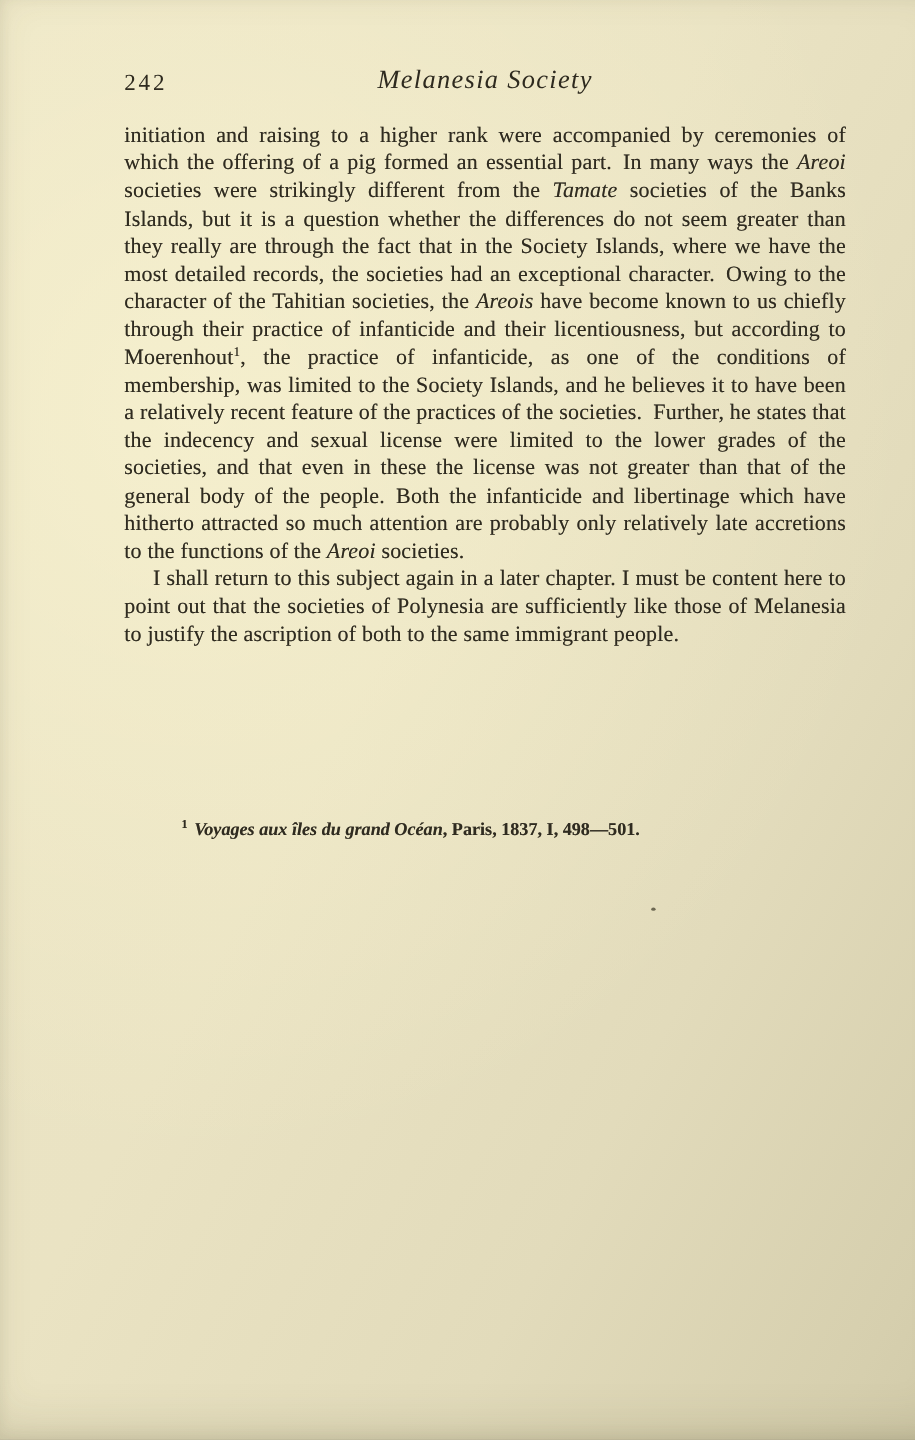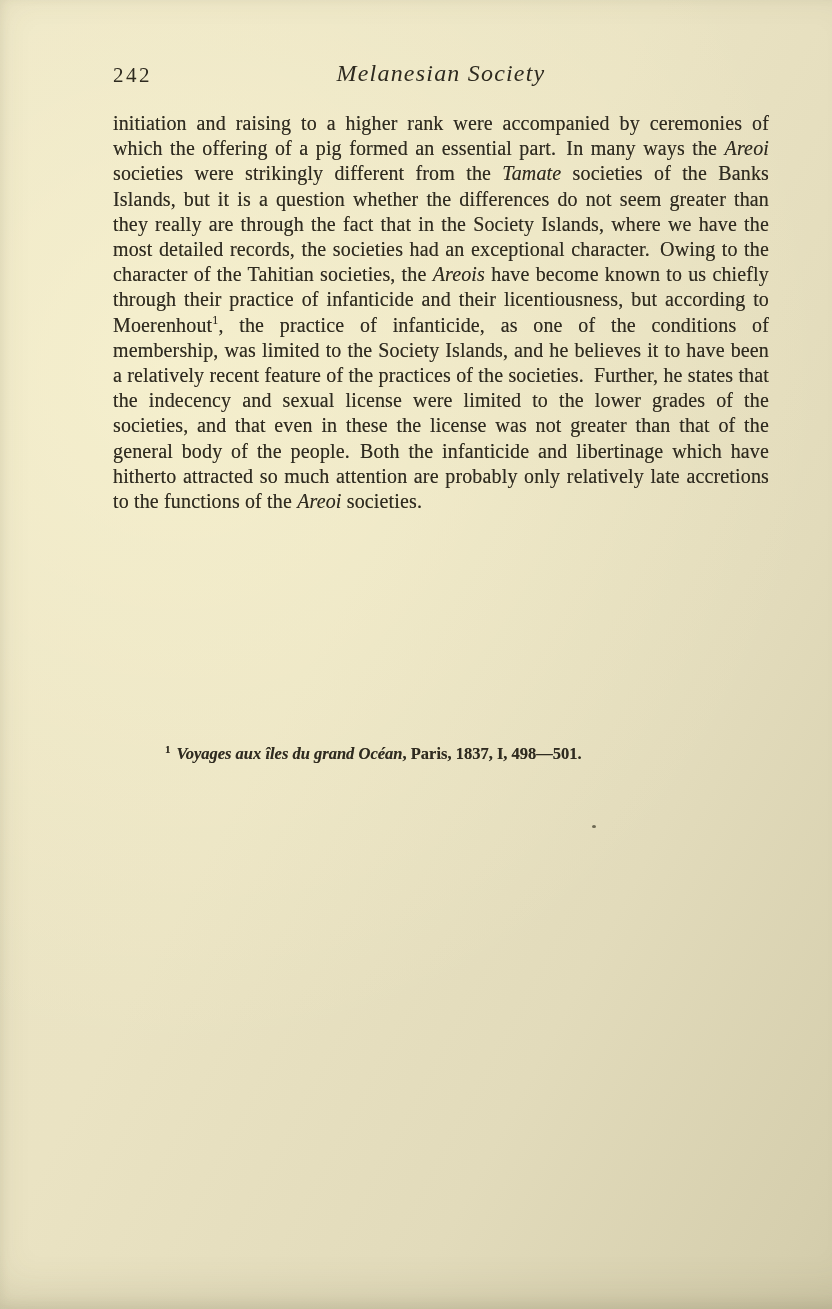--- a/index.html
+++ b/index.html
@@ -120,25 +120,26 @@
     opacity: 0.75;
   }
 </style>
 </head>
 <body>
 
 <div class="page">
 
   <div class="header">
     <span class="pagenum">242</span>
-    <span class="running-head">Melanesian Society</span>
+    <span class="running-head">Melanesia Society</span>
   </div>
 
   <div class="body-text" id="body-container">
       <p><span>initiation and raising to a higher rank were accompanied by ceremonies of which the offering of a pig formed an essential part. In many ways the </span><span class="it">Areoi</span><span> societies were strikingly different from the </span><span class="it">Tamate</span><span> societies of the Banks Islands, but it is a question whether the differences do not seem greater than they really are through the fact that in the Society Islands, where we have the most detailed records, the societies had an exceptional character. Owing to the character of the Tahitian societies, the </span><span class="it">Areois</span><span> have become known to us chiefly through their practice of infanticide and their licentiousness, but according to Moerenhout</span><sup class="fn-ref">1</sup><span>, the practice of infanticide, as one of the conditions of membership, was limited to the Society Islands, and he believes it to have been a relatively recent feature of the practices of the societies. Further, he states that the indecency and sexual license were limited to the lower grades of the societies, and that even in these the license was not greater than that of the general body of the people. Both the infanticide and libertinage which have hitherto attracted so much attention are probably only relatively late accretions to the functions of the </span><span class="it">Areoi</span><span> societies.</span></p>
+      <p class="indent"><span>I shall return to this subject again in a later chapter. I must be content here to point out that the societies of Polynesia are sufficiently like those of Melanesia to justify the ascription of both to the same immigrant people.</span></p>
     </div>
 
   <div class="footnote">
     <sup>1</sup><span id="footnote-runs"><span class="it">Voyages aux îles du grand Océan</span><span>, Paris, 1837, I, 498—501.</span></span>
   </div>
 
   <div class="speck"></div>
 
 </div>
 

